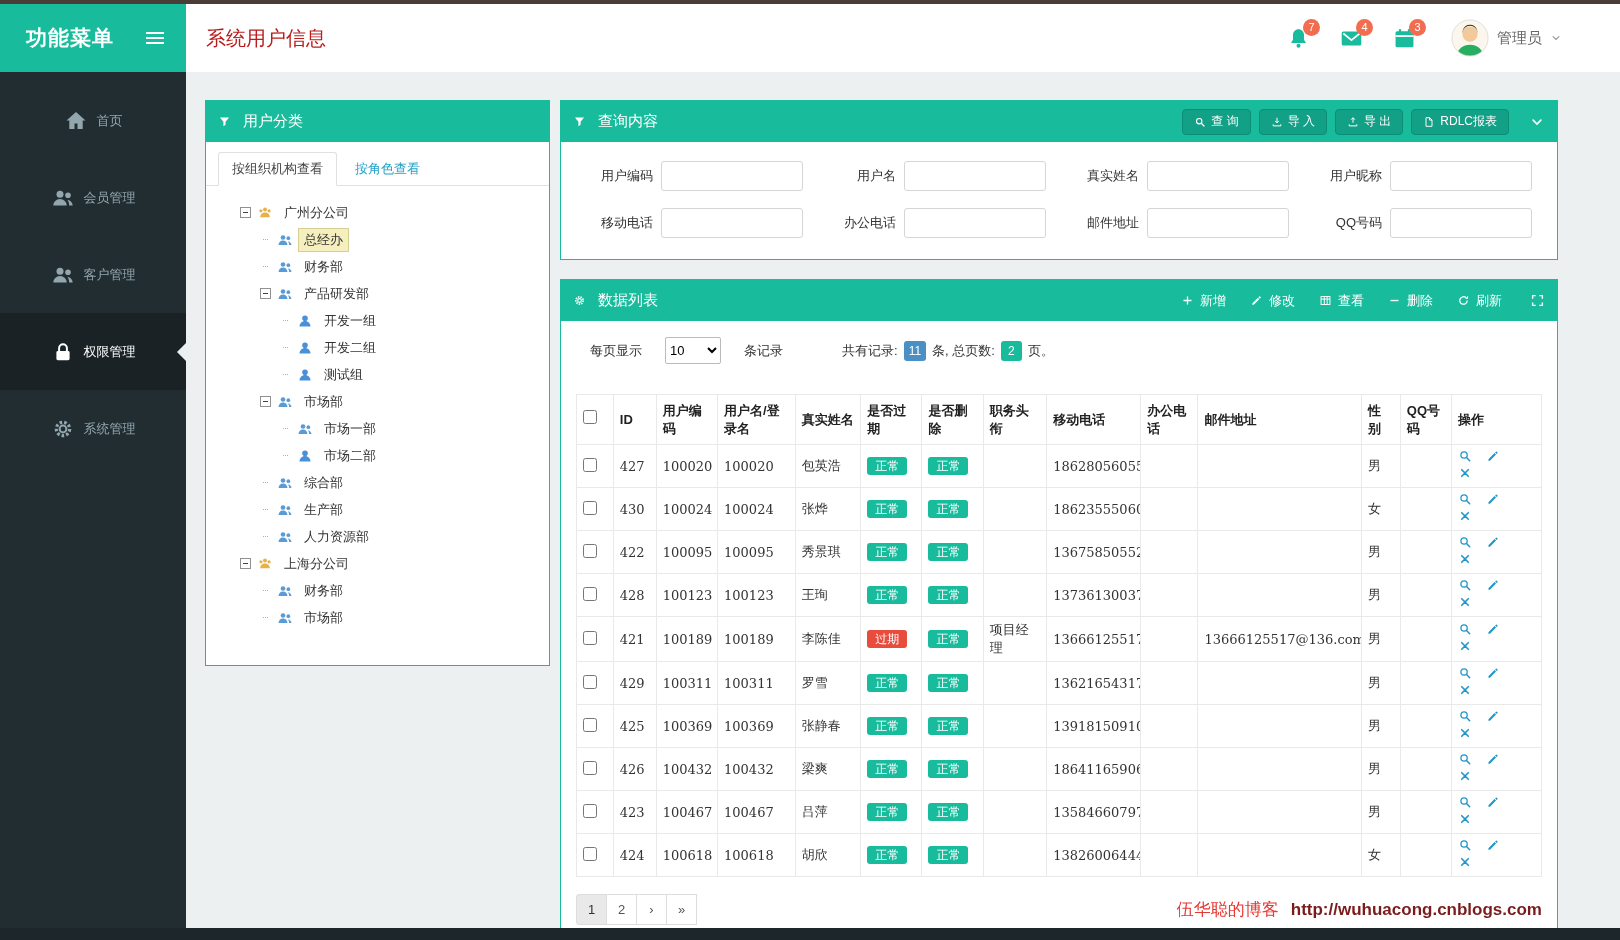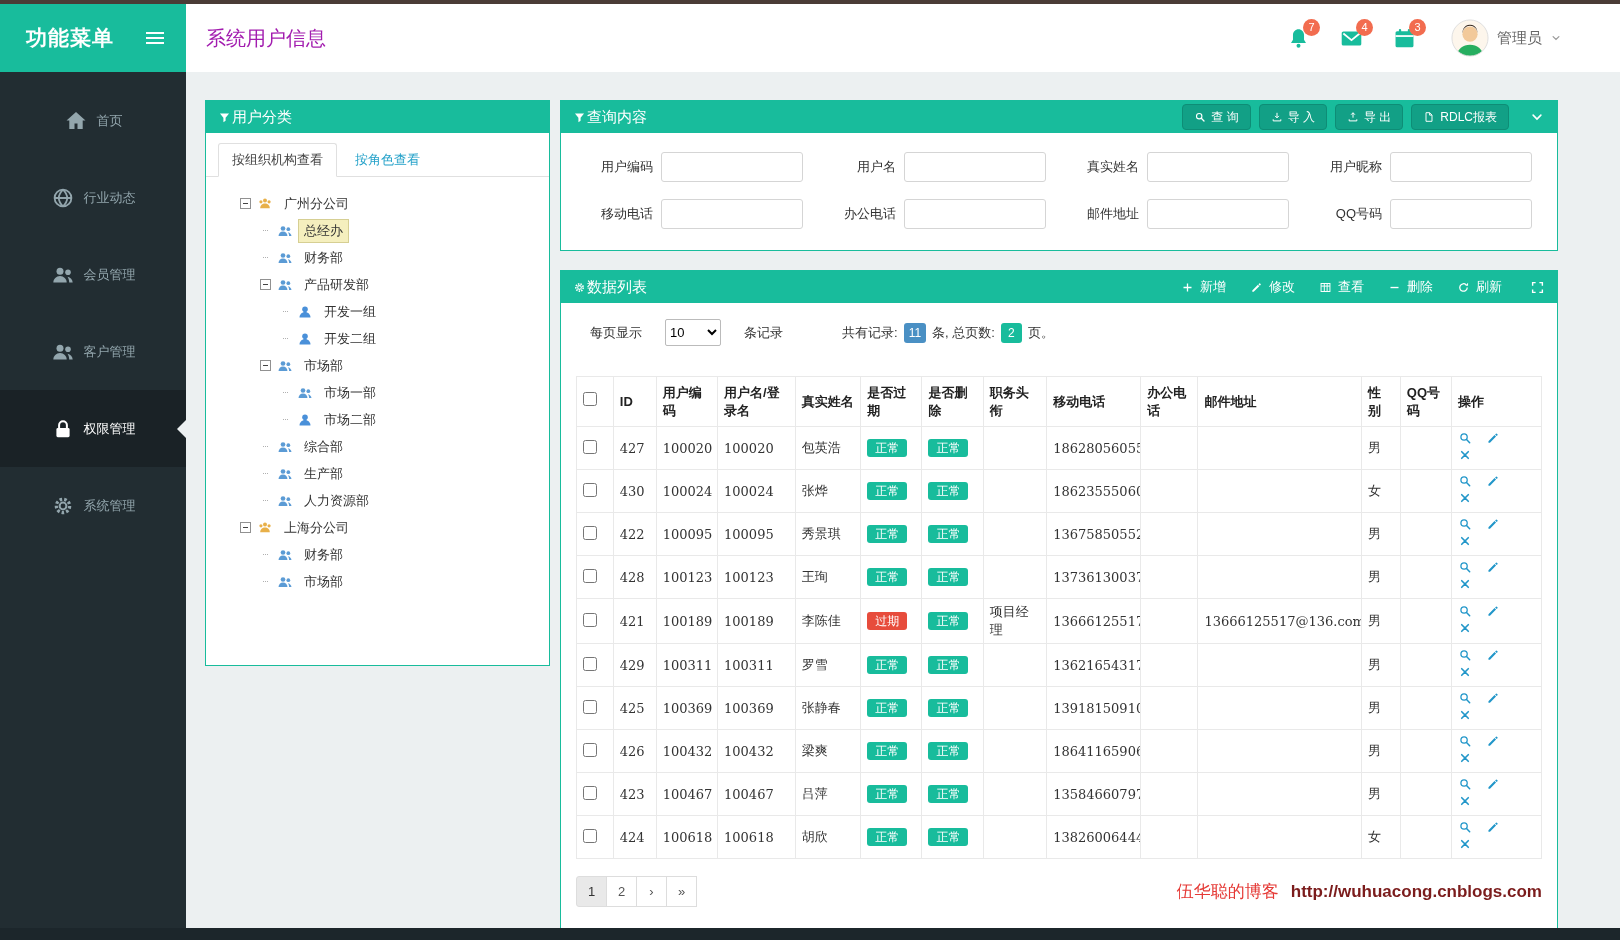--- a/index.html
+++ b/index.html
@@ -14,40 +14,40 @@
   .top-strip{height:4px;background:#4a3c36;flex:none}
   .bottom-strip{height:12px;background:#1c262b;flex:none}
 
   
   header{height:68px;display:flex;flex:none}
   .brand{width:186px;background:var(--teal);color:#fff;display:flex;align-items:center;justify-content:space-between;padding:0 18px 0 26px;flex:none}
   .brand-title{font-size:21px;font-weight:bold;letter-spacing:1px}
   .hamburger{display:flex;flex-direction:column;gap:3px;cursor:pointer;padding:4px}
   .hamburger i{display:block;width:18px;height:2px;background:#fff}
   .header-main{flex:1;background:#fff;display:flex;align-items:center;padding:0 58px 0 20px}
-  .page-title{font-size:20px;font-weight:normal;color:#a21caf}
+  .page-title{font-size:20px;font-weight:normal;color:#b91c1c}
   .header-right{margin-left:auto;display:flex;align-items:center;gap:28px}
   .hicon{position:relative;color:var(--teal);cursor:pointer;display:flex}
   .hicon svg{width:25px;height:25px}
   .hbadge{position:absolute;top:-7px;right:-9px;background:var(--alert);color:#fff;border-radius:50%;min-width:17px;height:17px;padding:0 3px;font-size:11px;display:flex;align-items:center;justify-content:center}
   .user-menu{display:flex;align-items:center;gap:8px;color:#666;font-size:15px;cursor:pointer;margin-left:6px}
   .avatar{width:38px;height:38px;display:block}
   .user-chev{width:12px;height:12px;color:#999}
 
   
   .bodyrow{flex:1;display:flex;min-height:0}
   .sidebar{width:186px;background:var(--sidebar);padding-top:10px;flex:none}
   .side-item{position:relative;height:77px;display:flex;flex-direction:row;align-items:center;justify-content:center;gap:9px;color:#93a6ad;font-size:13px;cursor:pointer}
   .side-item svg{width:24px;height:24px}
   .side-item.active{background:var(--sidebar-active);color:#fff}
   .side-item.active::after{content:"";position:absolute;right:0;top:50%;margin-top:-9px;border-top:9px solid transparent;border-bottom:9px solid transparent;border-right:9px solid #ecf0f1}
 
   main{flex:1;display:flex;gap:10px;padding:28px 62px 0 19px;align-items:flex-start;min-width:0}
   .panel{background:#fff;border:1px solid var(--teal)}
-  .panel-head{background:var(--teal);color:#fff;height:32px;display:flex;align-items:center;gap:1px;padding:0 12px;font-size:15px;flex:none}
+  .panel-head{background:var(--teal);color:#fff;height:41px;display:flex;align-items:center;gap:12px;padding:0 12px;font-size:15px;flex:none}
   .panel-head .head-ic{width:13px;height:13px;flex:none}
 
   
   .tree-panel{width:345px;height:566px;flex:none;display:flex;flex-direction:column}
   .tabs{display:flex;gap:4px;border-bottom:1px solid #e0e0e0;padding:10px 12px 0;flex:none}
   .tab{padding:7px 13px;font-size:13px;color:var(--link);cursor:pointer;border:1px solid transparent;margin-bottom:-1px;border-radius:3px 3px 0 0}
   .tab.active{color:#444;background:#fff;border-color:#e0e0e0 #e0e0e0 #fff}
   .tree{padding:13px 14px;overflow:hidden}
   .tnode{display:flex;align-items:center;height:27px;font-size:13px;cursor:pointer}
   .indent{flex:none}
@@ -285,26 +285,20 @@
   <div class="bodyrow">
     <aside class="sidebar">
 
         <div class="side-item">
           <svg>
             <use href="#i-home"></use>
           </svg>
           <span>首页</span>
         </div>
 
-        <div class="side-item">
-          <svg>
-            <use href="#i-globe"></use>
-          </svg>
-          <span>行业动态</span>
-        </div>
 
         <div class="side-item">
           <svg>
             <use href="#i-users"></use>
           </svg>
           <span>会员管理</span>
         </div>
 
         <div class="side-item">
           <svg>
@@ -396,20 +390,28 @@
 
             <div class="tnode">
               <span class="indent" style="width: 60px;"></span>
               <span class="expander leaf"></span>
               <svg class="tree-ic tc-user">
                 <use href="#i-user"></use>
               </svg>
               <span class="tlabel">开发二组</span>
             </div>
 
+            <div class="tnode">
+              <span class="indent" style="width: 60px;"></span>
+              <span class="expander leaf"></span>
+              <svg class="tree-ic tc-user">
+                <use href="#i-user"></use>
+              </svg>
+              <span class="tlabel">测试组</span>
+            </div>
 
             <div class="tnode">
               <span class="indent" style="width: 40px;"></span>
               <span class="expander"></span>
               <svg class="tree-ic tc-users">
                 <use href="#i-users"></use>
               </svg>
               <span class="tlabel">市场部</span>
             </div>
 

